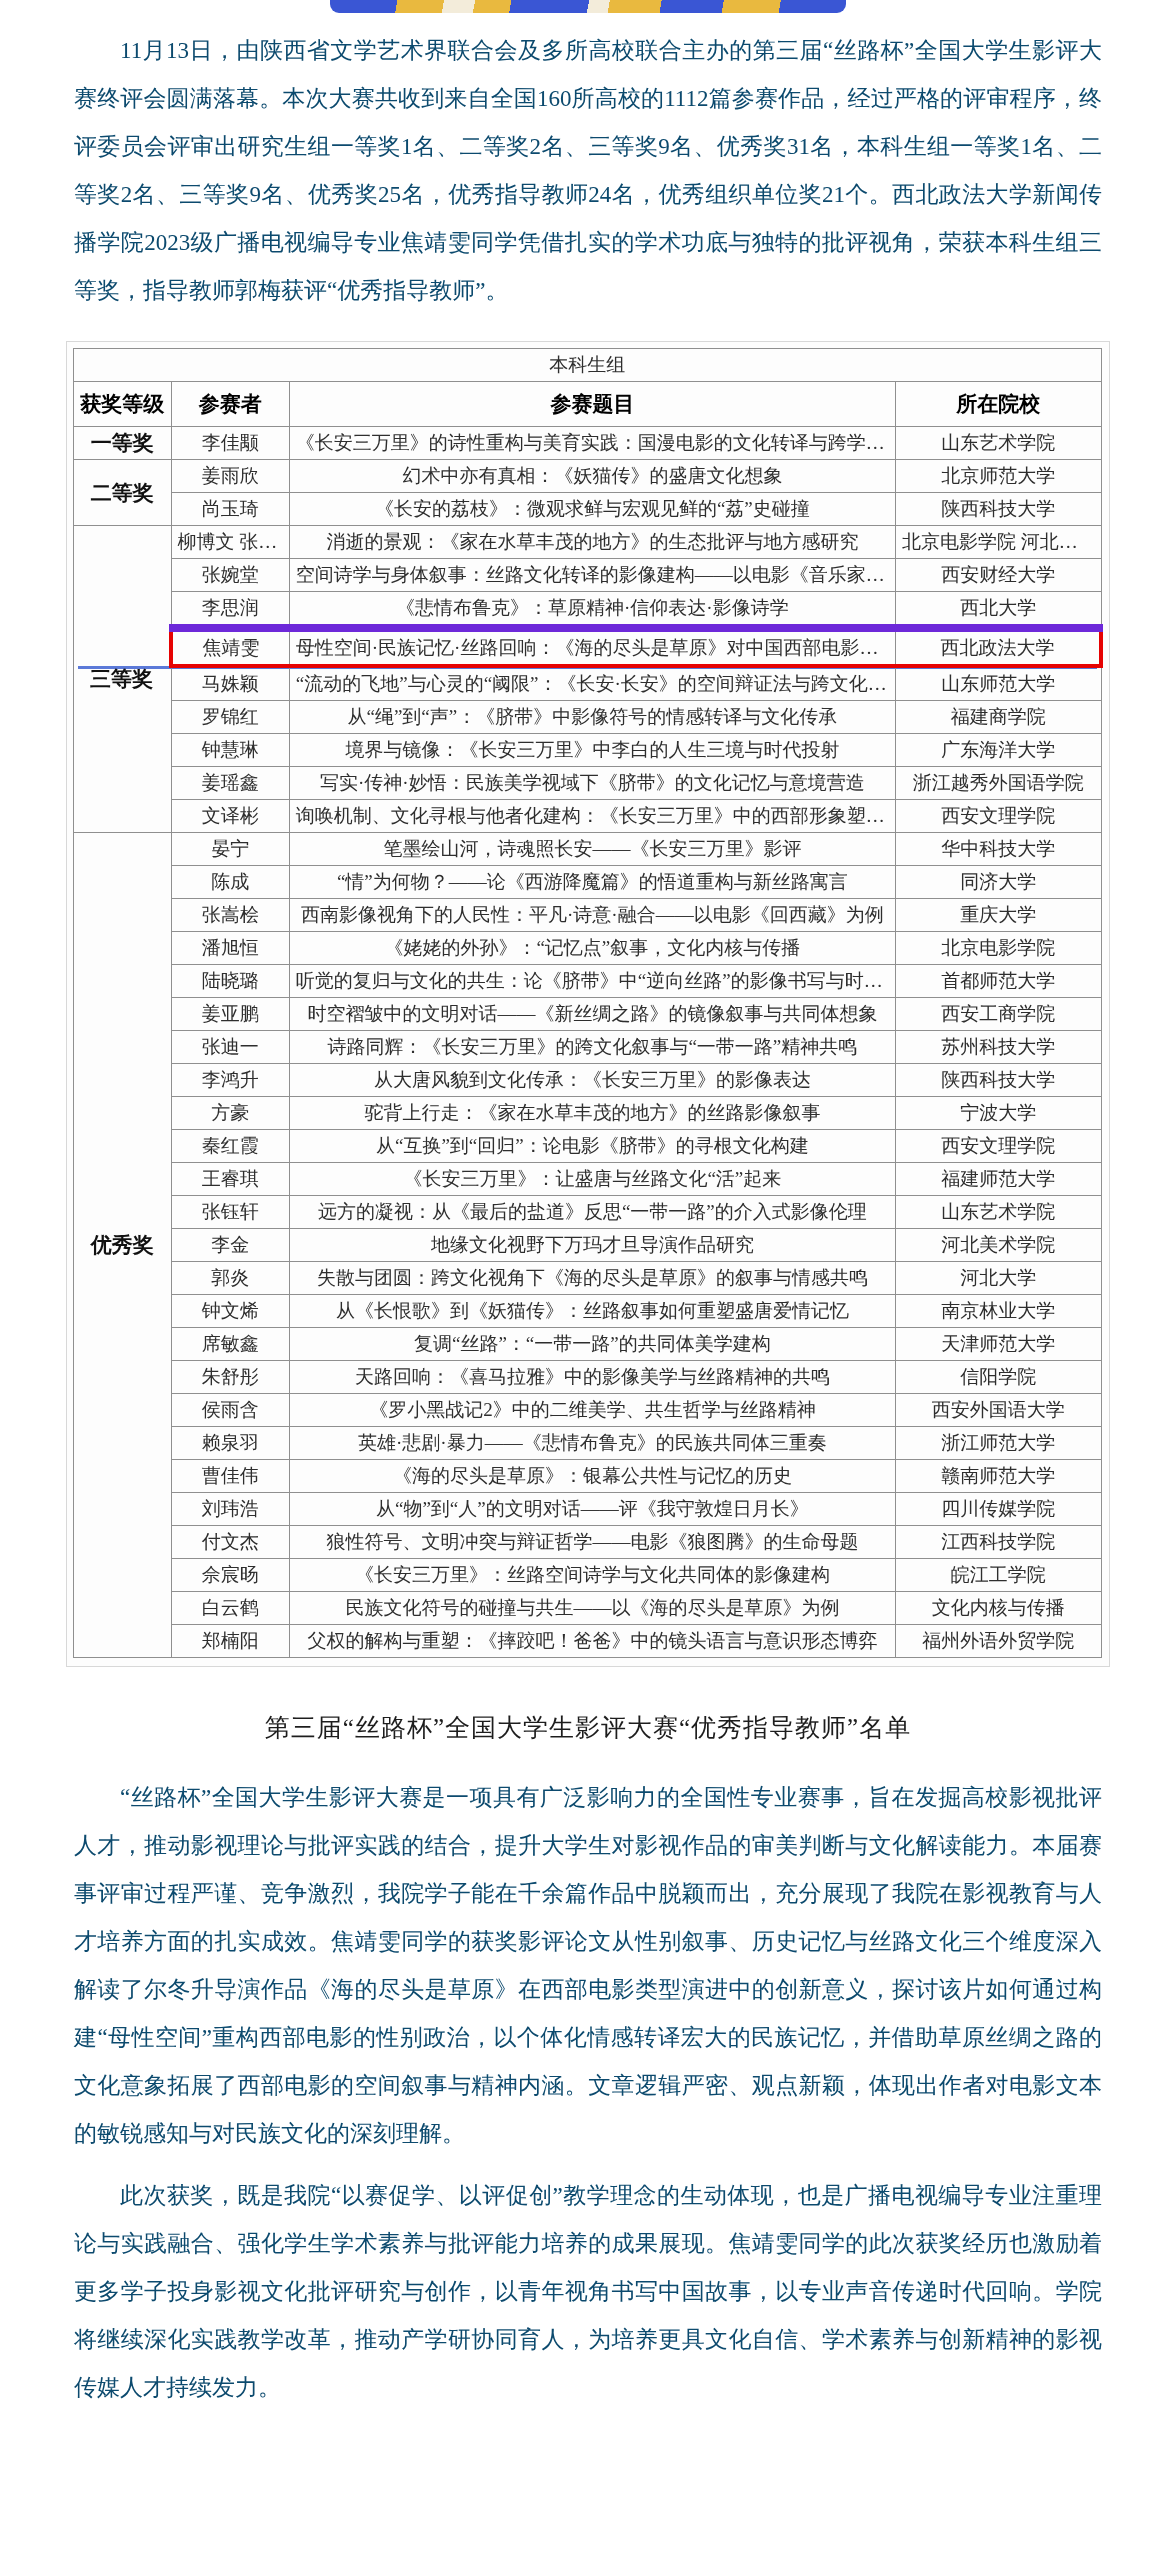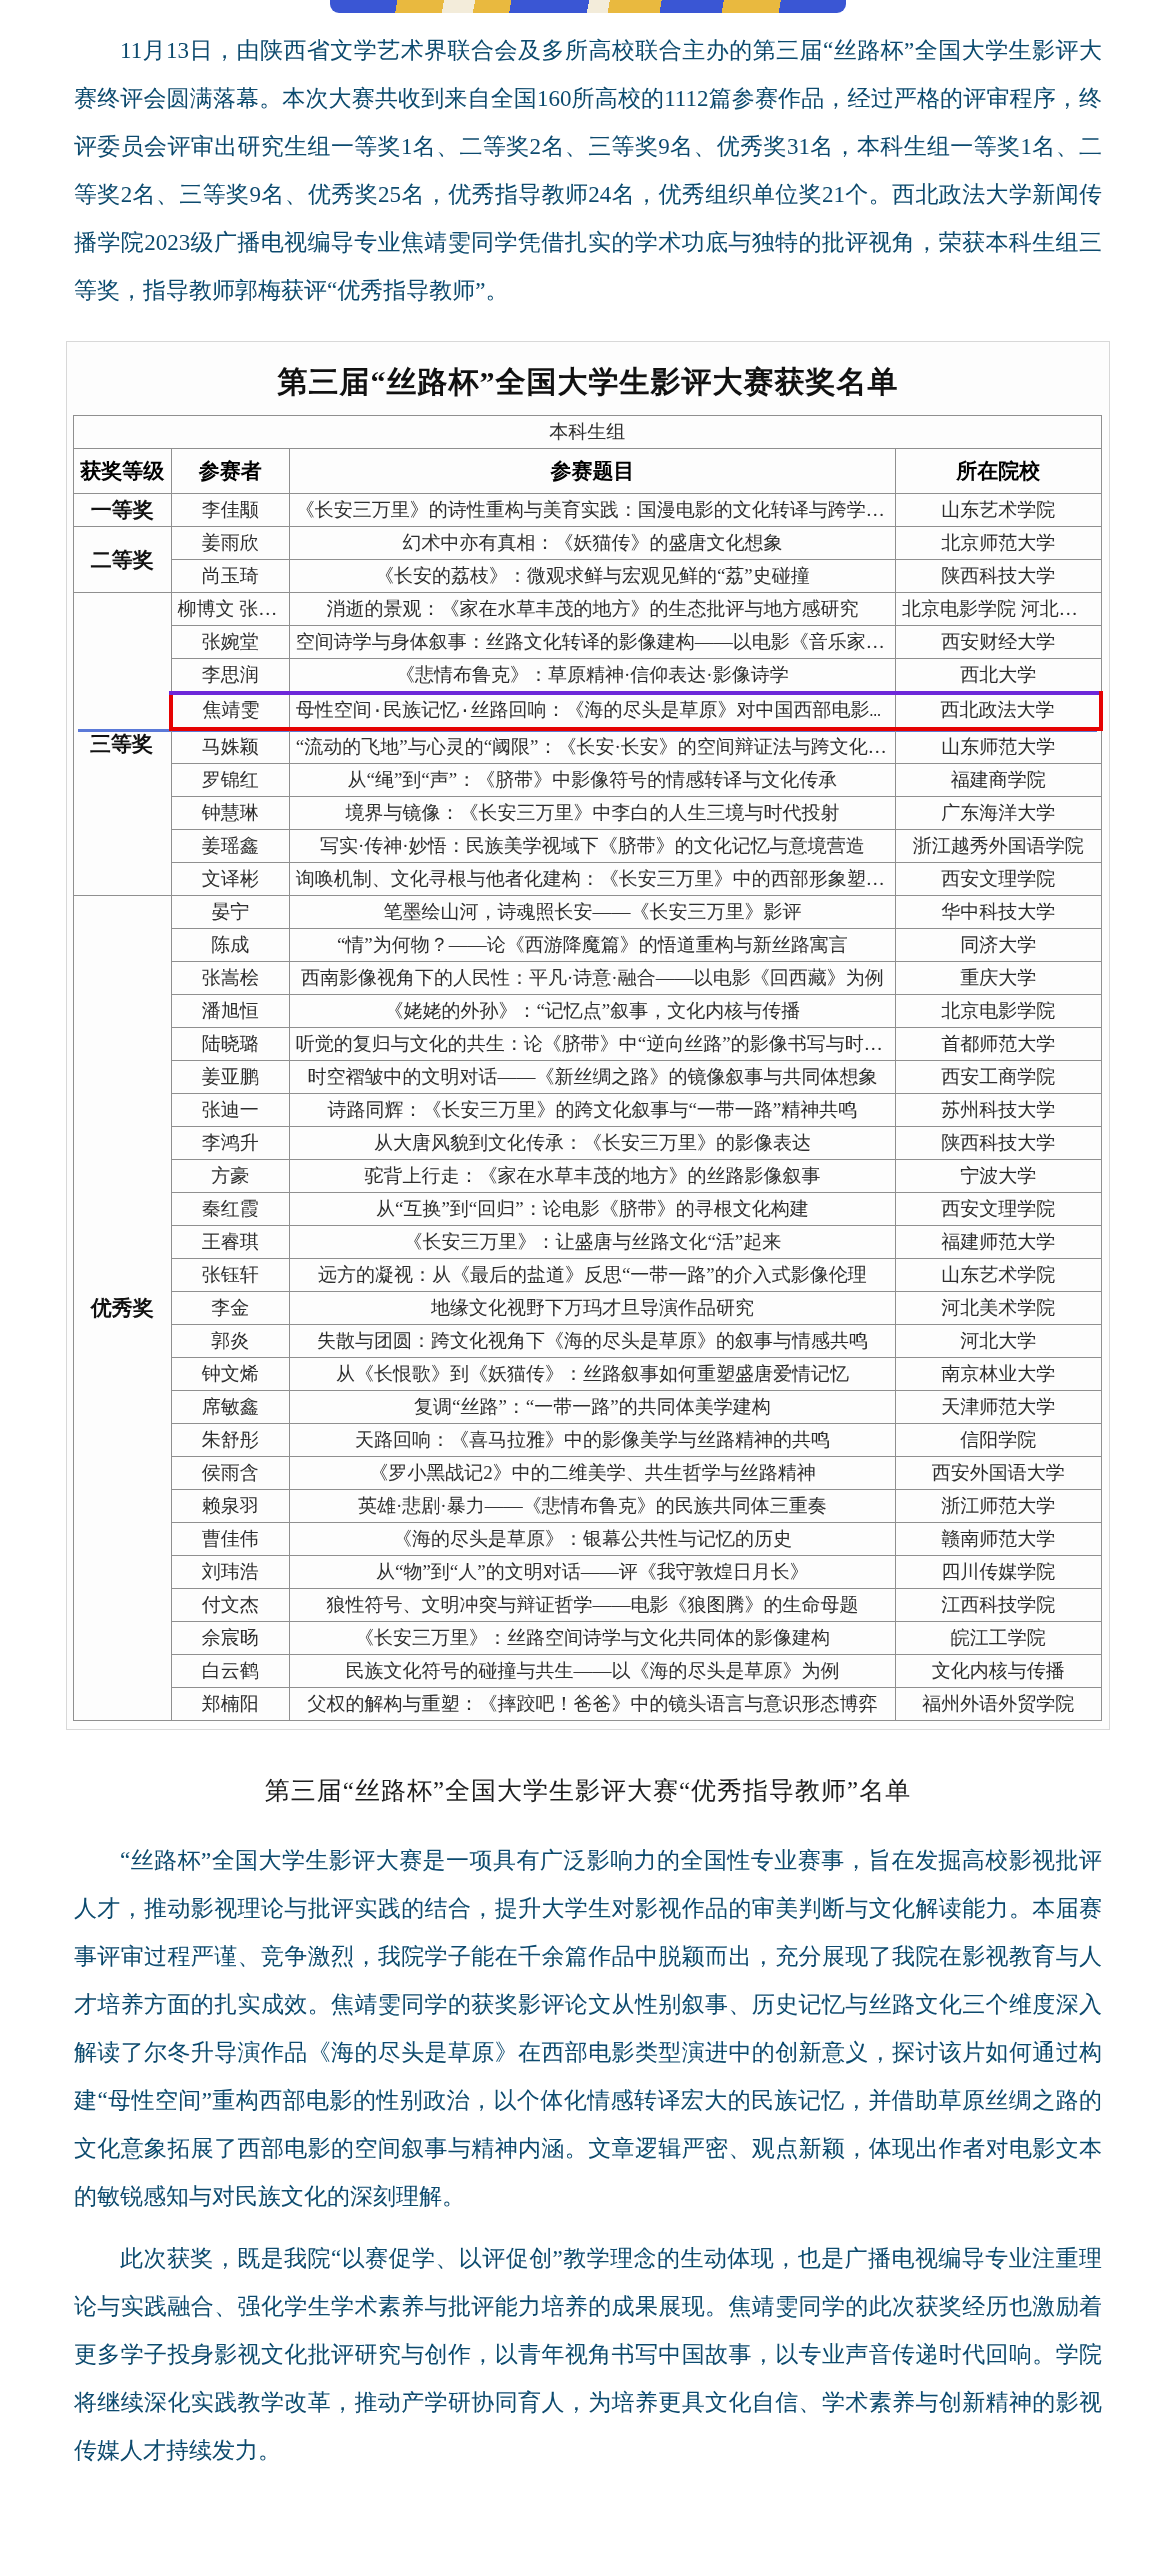--- a/index.html
+++ b/index.html
@@ -46,21 +46,21 @@
   }
   td.groupheader{
     font-size:26px;font-weight:normal;padding:9px 0;color:#111;white-space:normal;
   }
   tr.colheads th{
     font-size:21px;font-weight:bold;padding:10px 4px;color:#000000;
   }
   table.awards td.award{font-weight:bold;font-size:21px;color:#111;margin-top:15px;}
   table.awards tbody tr{height:33px;}
   
-  tr.highlight td{border-top:4px solid #6d28d9;border-bottom:4px solid #e60202;font-family:Liberation Mono, monospace;}
+  tr.highlight td{border-top:8px solid #6d28d9;border-bottom:4px solid #e60202;}
   tr.highlight td.name{border-left:4px solid #e60202;}
   tr.highlight td.school{border-right:4px solid #e60202;}
   tr.highlight{box-shadow:0 7px 0 -4px #5b79d8;}
   
   .section-title{
     text-align:center;font-weight:normal;color:#1d1d1d;
     font-size:25px;margin:44px 0 10px 0;letter-spacing:1px;
   }
   p.teachers{
     font-size:23px;line-height:48px;font-weight:bold;color:#2e2e2e;
@@ -73,21 +73,20 @@
 </head>
 <body>
 
 <div class="top-banner"></div>
 
 <div class="content">
   <p class="body-para">11月13日，由陕西省文学艺术界联合会及多所高校联合主办的第三届“丝路杯”全国大学生影评大赛终评会圆满落幕。本次大赛共收到来自全国160所高校的1112篇参赛作品，经过严格的评审程序，终评委员会评审出研究生组一等奖1名、二等奖2名、三等奖9名、优秀奖31名，本科生组一等奖1名、二等奖2名、三等奖9名、优秀奖25名，优秀指导教师24名，优秀组织单位奖21个。西北政法大学新闻传播学院2023级广播电视编导专业焦靖雯同学凭借扎实的学术功底与独特的批评视角，荣获本科生组三等奖，指导教师郭梅获评“优秀指导教师”。</p>
 </div>
 
 <div class="table-wrap">
-  <div class="table-title">第三届“丝路杯”全国大学生影评大赛获奖名单</div>
   <table class="awards">
     <colgroup>
       <col style="width:9.5%">
         <col style="width:11.5%">
         <col style="width:59%">
         <col style="width:20%">
     </colgroup>
     <tbody>
       <tr>
         <td class="groupheader" colspan="4">本科生组</td>

